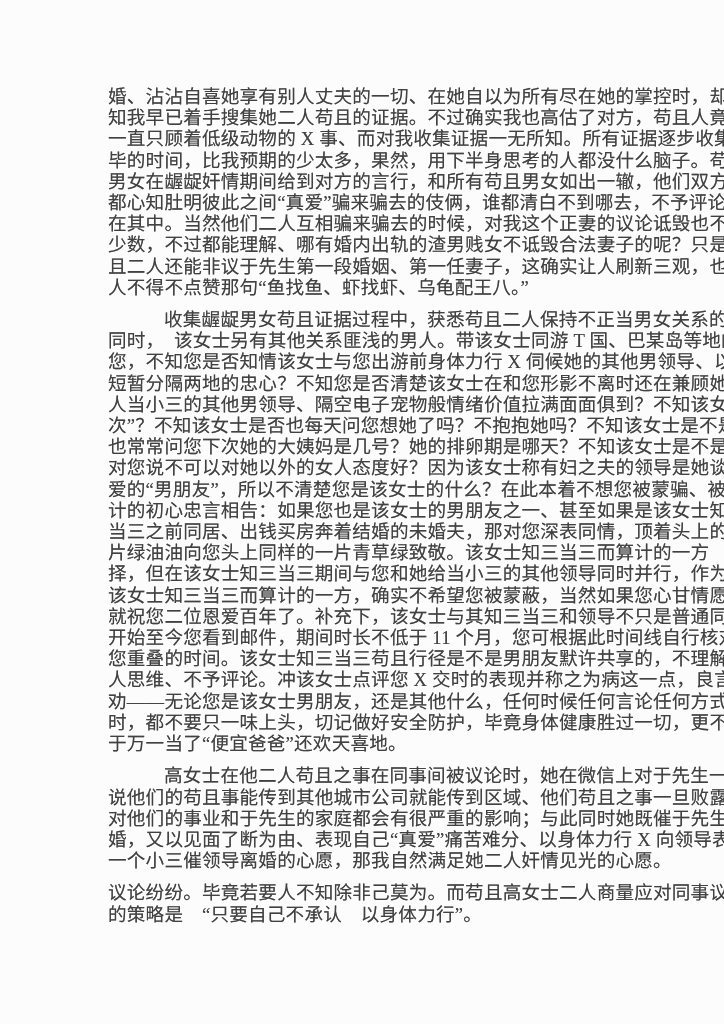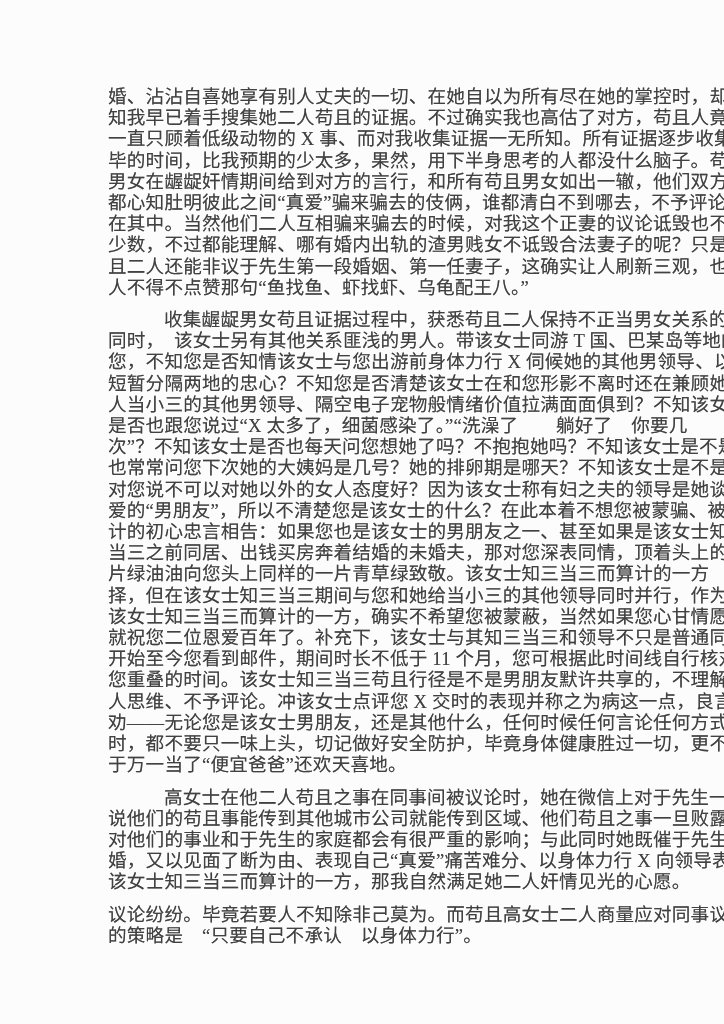--- a/index.html
+++ b/index.html
@@ -58,21 +58,20 @@
         <div class="line">少数，不过都能理解、哪有婚内出轨的渣男贱女不诋毁合法妻子的呢？只是苟</div>
         <div class="line">且二人还能非议于先生第一段婚姻、第一任妻子，这确实让人刷新三观，也让</div>
         <div class="line">人不得不点赞那句“鱼找鱼、虾找虾、乌龟配王八。”</div>
       </div>
       <div class="para indented">
         <div class="line first">收集龌龊男女苟且证据过程中，获悉苟且二人保持不正当男女关系的</div>
         <div class="line">同时，　该女士另有其他关系匪浅的男人。带该女士同游 T 国、巴某岛等地的</div>
         <div class="line">您，不知您是否知情该女士与您出游前身体力行 X 伺候她的其他男领导、以示</div>
         <div class="line">短暂分隔两地的忠心？不知您是否清楚该女士在和您形影不离时还在兼顾她给</div>
         <div class="line">人当小三的其他男领导、隔空电子宠物般情绪价值拉满面面俱到？不知该女士</div>
-        <div class="line">是否也跟您说过“X 太多了，细菌感染了。”“洗澡了　　躺好了　你要几</div>
         <div class="line">次”？不知该女士是否也每天问您想她了吗？不抱抱她吗？不知该女士是不是</div>
         <div class="line">也常常问您下次她的大姨妈是几号？她的排卵期是哪天？不知该女士是不是也</div>
         <div class="line">对您说不可以对她以外的女人态度好？因为该女士称有妇之夫的领导是她谈恋</div>
         <div class="line">爱的“男朋友”，所以不清楚您是该女士的什么？在此本着不想您被蒙骗、被算</div>
         <div class="line">计的初心忠言相告：如果您也是该女士的男朋友之一、甚至如果是该女士知三</div>
         <div class="line">当三之前同居、出钱买房奔着结婚的未婚夫，那对您深表同情，顶着头上的一</div>
         <div class="line">片绿油油向您头上同样的一片青草绿致敬。该女士知三当三而算计的一方</div>
         <div class="line">择，但在该女士知三当三期间与您和她给当小三的其他领导同时并行，作为被</div>
         <div class="line">该女士知三当三而算计的一方，确实不希望您被蒙蔽，当然如果您心甘情愿那</div>
         <div class="line">就祝您二位恩爱百年了。补充下，该女士与其知三当三和领导不只是普通同事</div>
@@ -81,20 +80,20 @@
         <div class="line">人思维、不予评论。冲该女士点评您 X 交时的表现并称之为病这一点，良言相</div>
         <div class="line">劝——无论您是该女士男朋友，还是其他什么，任何时候任何言论任何方式</div>
         <div class="line">时，都不要只一味上头，切记做好安全防护，毕竟身体健康胜过一切，更不至</div>
         <div class="line">于万一当了“便宜爸爸”还欢天喜地。</div>
       </div>
       <div class="para indented">
         <div class="line first">高女士在他二人苟且之事在同事间被议论时，她在微信上对于先生一边</div>
         <div class="line">说他们的苟且事能传到其他城市公司就能传到区域、他们苟且之事一旦败露，</div>
         <div class="line">对他们的事业和于先生的家庭都会有很严重的影响；与此同时她既催于先生离</div>
         <div class="line">婚，又以见面了断为由、表现自己“真爱”痛苦难分、以身体力行 X 向领导表</div>
-        <div class="line">该女士知三当三而算计的一方，那我自然满足她二人奸情见光的心愿。</div>
+        <div class="line">一个小三催领导离婚的心愿，那我自然满足她二人奸情见光的心愿。</div>
       </div>
       <div class="para indented">
         <div class="line">议论纷纷。毕竟若要人不知除非己莫为。而苟且高女士二人商量应对同事议论</div>
         <div class="line">的策略是　“只要自己不承认　以身体力行”。</div>
       </div>
     </div>
 </div>
 
 </body></html>

